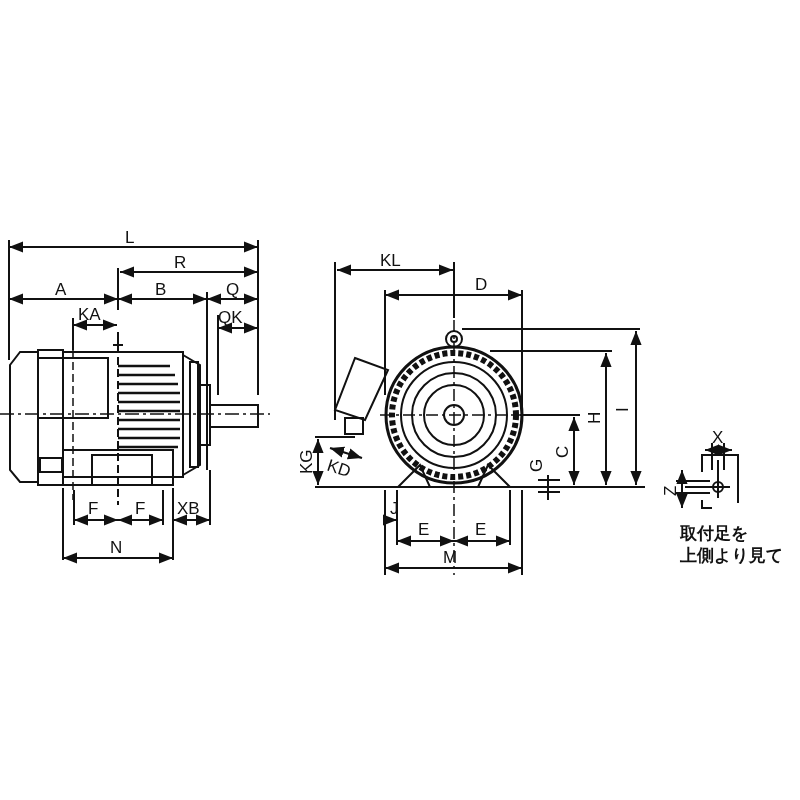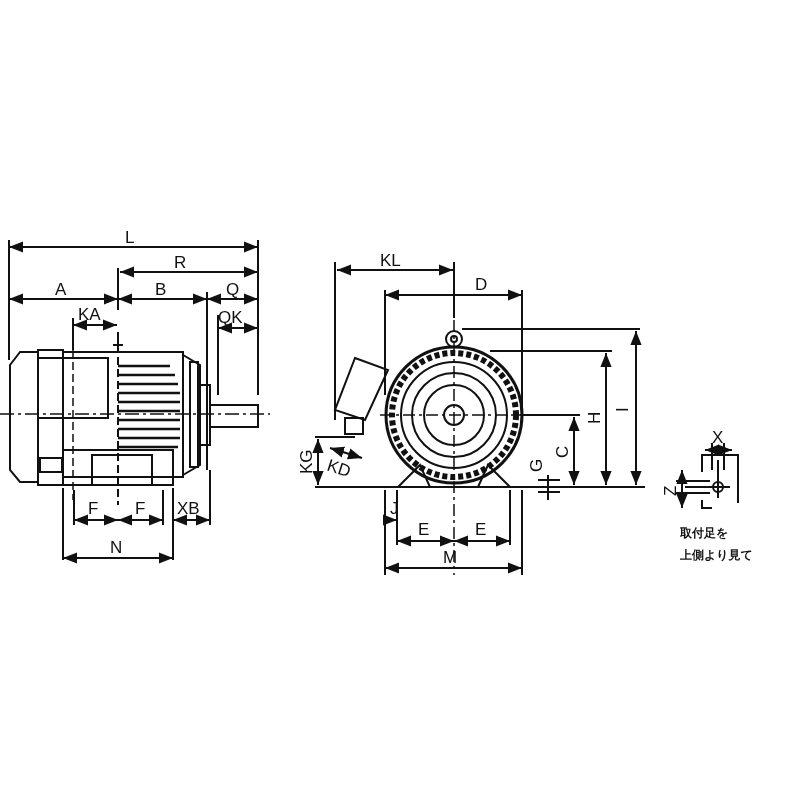--- a/index.html
+++ b/index.html
@@ -1,19 +1,19 @@
 <!DOCTYPE html>
 <html><head>
 <meta charset="utf-8">
 <style>
   html, body { margin:0; padding:0; background:#ffffff; }
   body { width:800px; height:800px; position:relative; overflow:hidden; font-family:"Liberation Sans", sans-serif; }
   svg { position:absolute; left:0; top:0; }
   .dim-label { font-family:"Liberation Sans", sans-serif; font-size:17px; fill:#111; }
-  .note { position:absolute; left:680px; top:522px; font-family:"DejaVu Sans", sans-serif; font-size:12px; font-weight:bold; color:#111; line-height:22px; }
+  .note { position:absolute; left:680px; top:522px; font-family:"DejaVu Sans", sans-serif; font-size:17px; font-weight:bold; color:#111; line-height:22px; }
 </style>
 </head>
 <body>
 
 <svg width="800" height="800" viewBox="0 0 800 800">
   <defs>
     <marker id="arr" viewBox="0 0 10 10" refX="10" refY="5" markerWidth="7" markerHeight="7" orient="auto-start-reverse">
       <path d="M0,1 L10,5 L0,9 z" fill="#111"></path>
     </marker>
   </defs>

